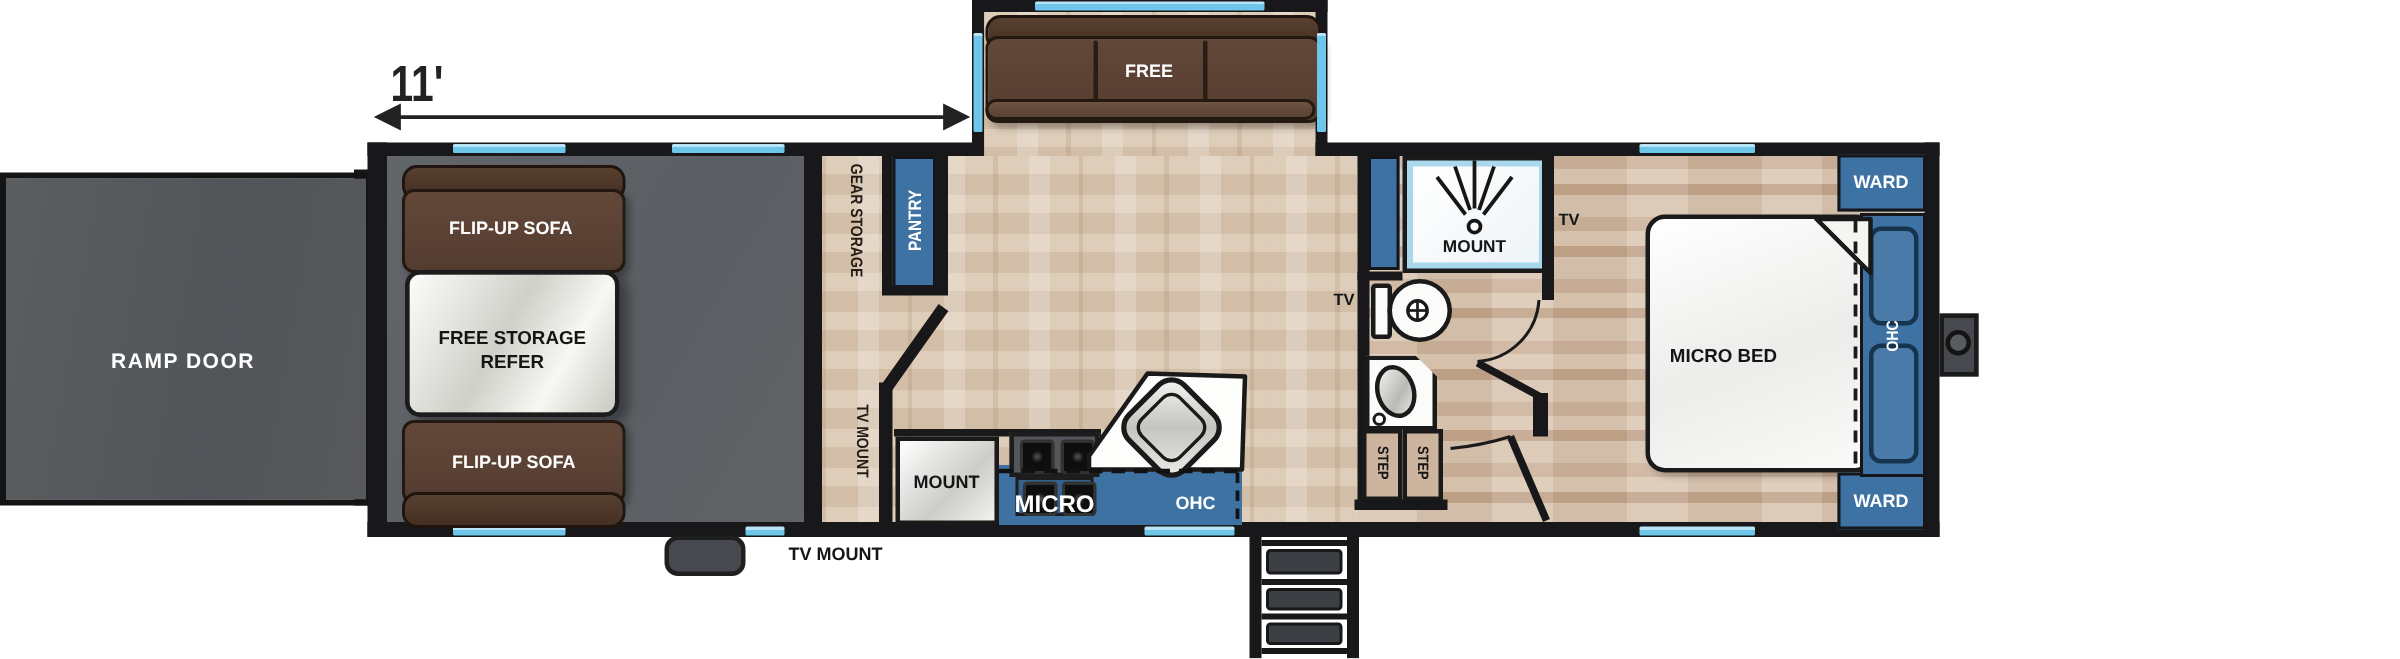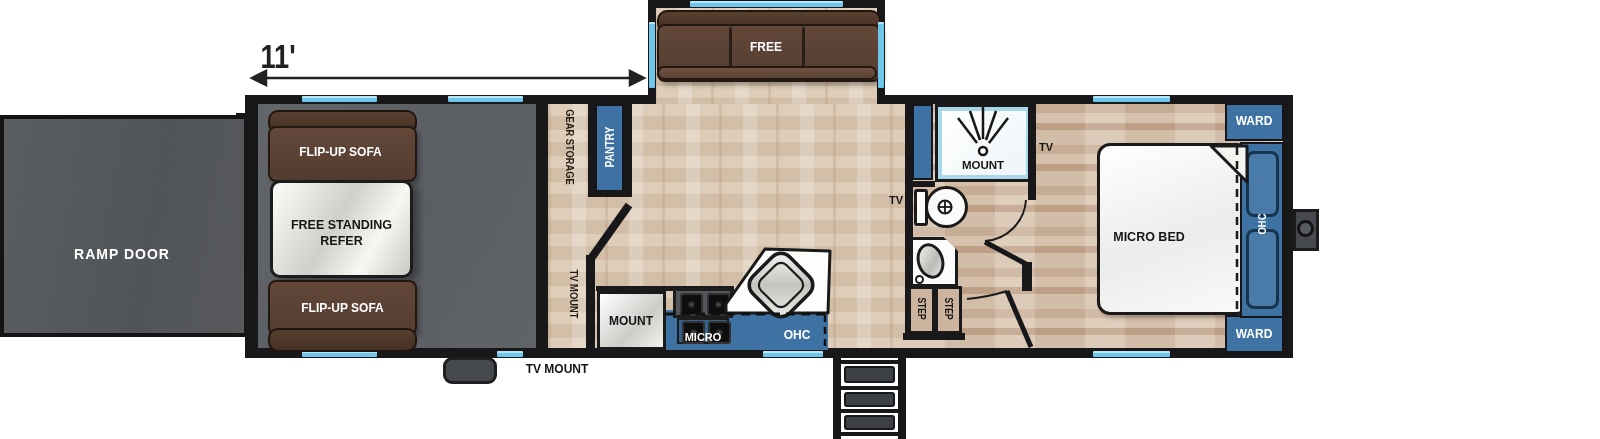--- a/index.html
+++ b/index.html
@@ -38,21 +38,21 @@
 <div class="plan">
 
   <div class="floor-garage abs" style="left:258px;top:104px;width:278px;height:244px;"></div>
   <div class="floor-living abs" style="left:548px;top:104px;width:357px;height:244px;"></div>
   <div class="floor-bedroom abs" style="left:905px;top:104px;width:378px;height:244px;"></div>
   <div class="floor-living abs" style="left:654px;top:8px;width:223px;height:96px;"></div>
 
   <div class="wall" style="left:236px;top:113px;width:12px;height:20px;"></div>
   <div class="wall" style="left:236px;top:317px;width:12px;height:20px;"></div>
   <div class="abs" style="left:0px;top:115px;width:248px;height:222px;background:linear-gradient(100deg,#5a5e61,#515458 60%,#57595d);border:4px solid #141414;box-sizing:border-box;"></div>
-  <div class="lbl" style="left:52px;top:246px;width:140px;height:16px;font-size:14px;letter-spacing:1px;">RAMP DOOR</div>
+  <div class="lbl" style="left:52px;top:232px;width:140px;height:16px;font-size:14px;letter-spacing:1px;">RAMP DOOR</div>
 
   <div class="wall" style="left:648px;top:0px;width:237px;height:8px;"></div>
   <div class="wall" style="left:648px;top:0px;width:8px;height:104px;"></div>
   <div class="wall" style="left:877px;top:0px;width:8px;height:104px;"></div>
 
   <div class="sofa-roll" style="left:657px;top:10px;width:220px;height:20px;"></div>
   <div class="sofa-body" style="left:657px;top:24px;width:220px;height:54px;"></div>
   <div class="abs" style="left:729px;top:27px;width:3px;height:48px;background:#2a1d15;border-radius:2px;"></div>
   <div class="abs" style="left:802px;top:27px;width:3px;height:48px;background:#2a1d15;border-radius:2px;"></div>
   <div class="abs" style="left:657px;top:66px;width:220px;height:14px;background:linear-gradient(180deg,#6f5242,#5a4234);border:2px solid #241911;border-radius:7px;box-sizing:border-box;"></div>
@@ -74,21 +74,21 @@
   <div class="window" style="left:497px;top:351px;width:26px;height:6px;"></div>
   <div class="window" style="left:763px;top:351px;width:60px;height:6px;"></div>
   <div class="window" style="left:1093px;top:351px;width:77px;height:6px;"></div>
 
   <div class="sofa-roll" style="left:268px;top:110px;width:145px;height:20px;"></div>
   <div class="sofa-body" style="left:268px;top:126px;width:145px;height:52px;"></div>
   <div class="lbl" style="left:270px;top:145px;width:141px;height:14px;font-size:12px;">FLIP-UP SOFA</div>
 
   <div class="abs" style="left:270px;top:180px;width:143px;height:98px;border-radius:10px;border:3px solid #1c1c1c;box-sizing:border-box;
               background:linear-gradient(120deg,#fcfcfa,#d0d0ca 45%,#f7f7f3 72%,#c9c9c3);box-shadow:6px 4px 7px rgba(0,0,0,0.35);"></div>
-  <div class="lbl dark" style="left:272px;top:218px;width:139px;height:14px;font-size:12.5px;">FREE STANDING</div>
+  <div class="lbl dark" style="left:272px;top:218px;width:139px;height:14px;font-size:12.5px;">FREE STORAGE</div>
   <div class="lbl dark" style="left:272px;top:234px;width:139px;height:14px;font-size:12.5px;">REFER</div>
 
   <div class="sofa-body" style="left:268px;top:280px;width:145px;height:52px;"></div>
   <div class="sofa-roll" style="left:268px;top:328px;width:145px;height:20px;"></div>
   <div class="lbl" style="left:272px;top:301px;width:141px;height:14px;font-size:12px;">FLIP-UP SOFA</div>
 
   <div class="wall" style="left:536px;top:104px;width:12px;height:244px;"></div>
   <div class="lbl dark r90" style="left:527px;top:141px;width:86px;height:12px;font-size:11px;color:#241c14;">GEAR STORAGE</div>
   <div class="wall" style="left:588px;top:104px;width:8px;height:90px;"></div>
   <div class="abs blue" style="left:595px;top:104px;width:29px;height:88px;box-sizing:border-box;"></div>
@@ -101,21 +101,21 @@
   <div class="abs" style="left:596px;top:286px;width:138px;height:5px;background:#1a1a1a;"></div>
   <div class="abs" style="left:666px;top:310px;width:162px;height:40px;background:#3e72a3;"></div>
   <div class="abs" style="left:597px;top:291px;width:69px;height:59px;background:linear-gradient(135deg,#ffffff,#ccccc8 60%,#f2f2ee);border:3px solid #1a1a1a;box-sizing:border-box;"></div>
   <div class="lbl dark" style="left:599px;top:314px;width:64px;height:14px;font-size:12px;">MOUNT</div>
   <div class="abs" style="left:673px;top:288px;width:60px;height:30px;background:#53575b;border:3px solid #1d1d1d;box-sizing:border-box;"></div>
   <div class="abs" style="left:677px;top:318px;width:52px;height:26px;background:#35628c;border:2px solid #1d1d1d;box-sizing:border-box;"></div>
   <div class="burner" style="left:680px;top:293px;"></div>
   <div class="burner" style="left:707px;top:293px;"></div>
   <div class="burner" style="left:682px;top:321px;"></div>
   <div class="burner" style="left:708px;top:321px;"></div>
-  <div class="lbl" style="left:679px;top:330px;width:48px;height:14px;font-size:11px;text-align:right;">MICRO</div>
+  <div class="lbl" style="left:679px;top:330px;width:48px;height:14px;font-size:16px;text-align:right;">MICRO</div>
   <div class="lbl" style="left:773px;top:328px;width:48px;height:14px;font-size:12px;">OHC</div>
 
   <div class="wall" style="left:905px;top:103px;width:8px;height:237px;"></div>
   <div class="abs blue" style="left:912px;top:104px;width:21px;height:76px;box-sizing:border-box;"></div>
   <div class="wall" style="left:905px;top:181px;width:30px;height:6px;"></div>
   <div class="abs" style="left:935px;top:104px;width:98px;height:78px;border:3px solid #1a1a1a;box-sizing:border-box;background:#a9d8ec;"></div>
   <div class="abs" style="left:942px;top:111px;width:84px;height:64px;background:linear-gradient(135deg,#ffffff,#eef4f7);"></div>
   <div class="lbl dark" style="left:951px;top:159px;width:64px;height:13px;font-size:11.5px;">MOUNT</div>
   <div class="lbl dark" style="left:884px;top:194px;width:24px;height:12px;font-size:11px;">TV</div>
   <div class="lbl dark" style="left:1034px;top:141px;width:24px;height:12px;font-size:11px;">TV</div>

